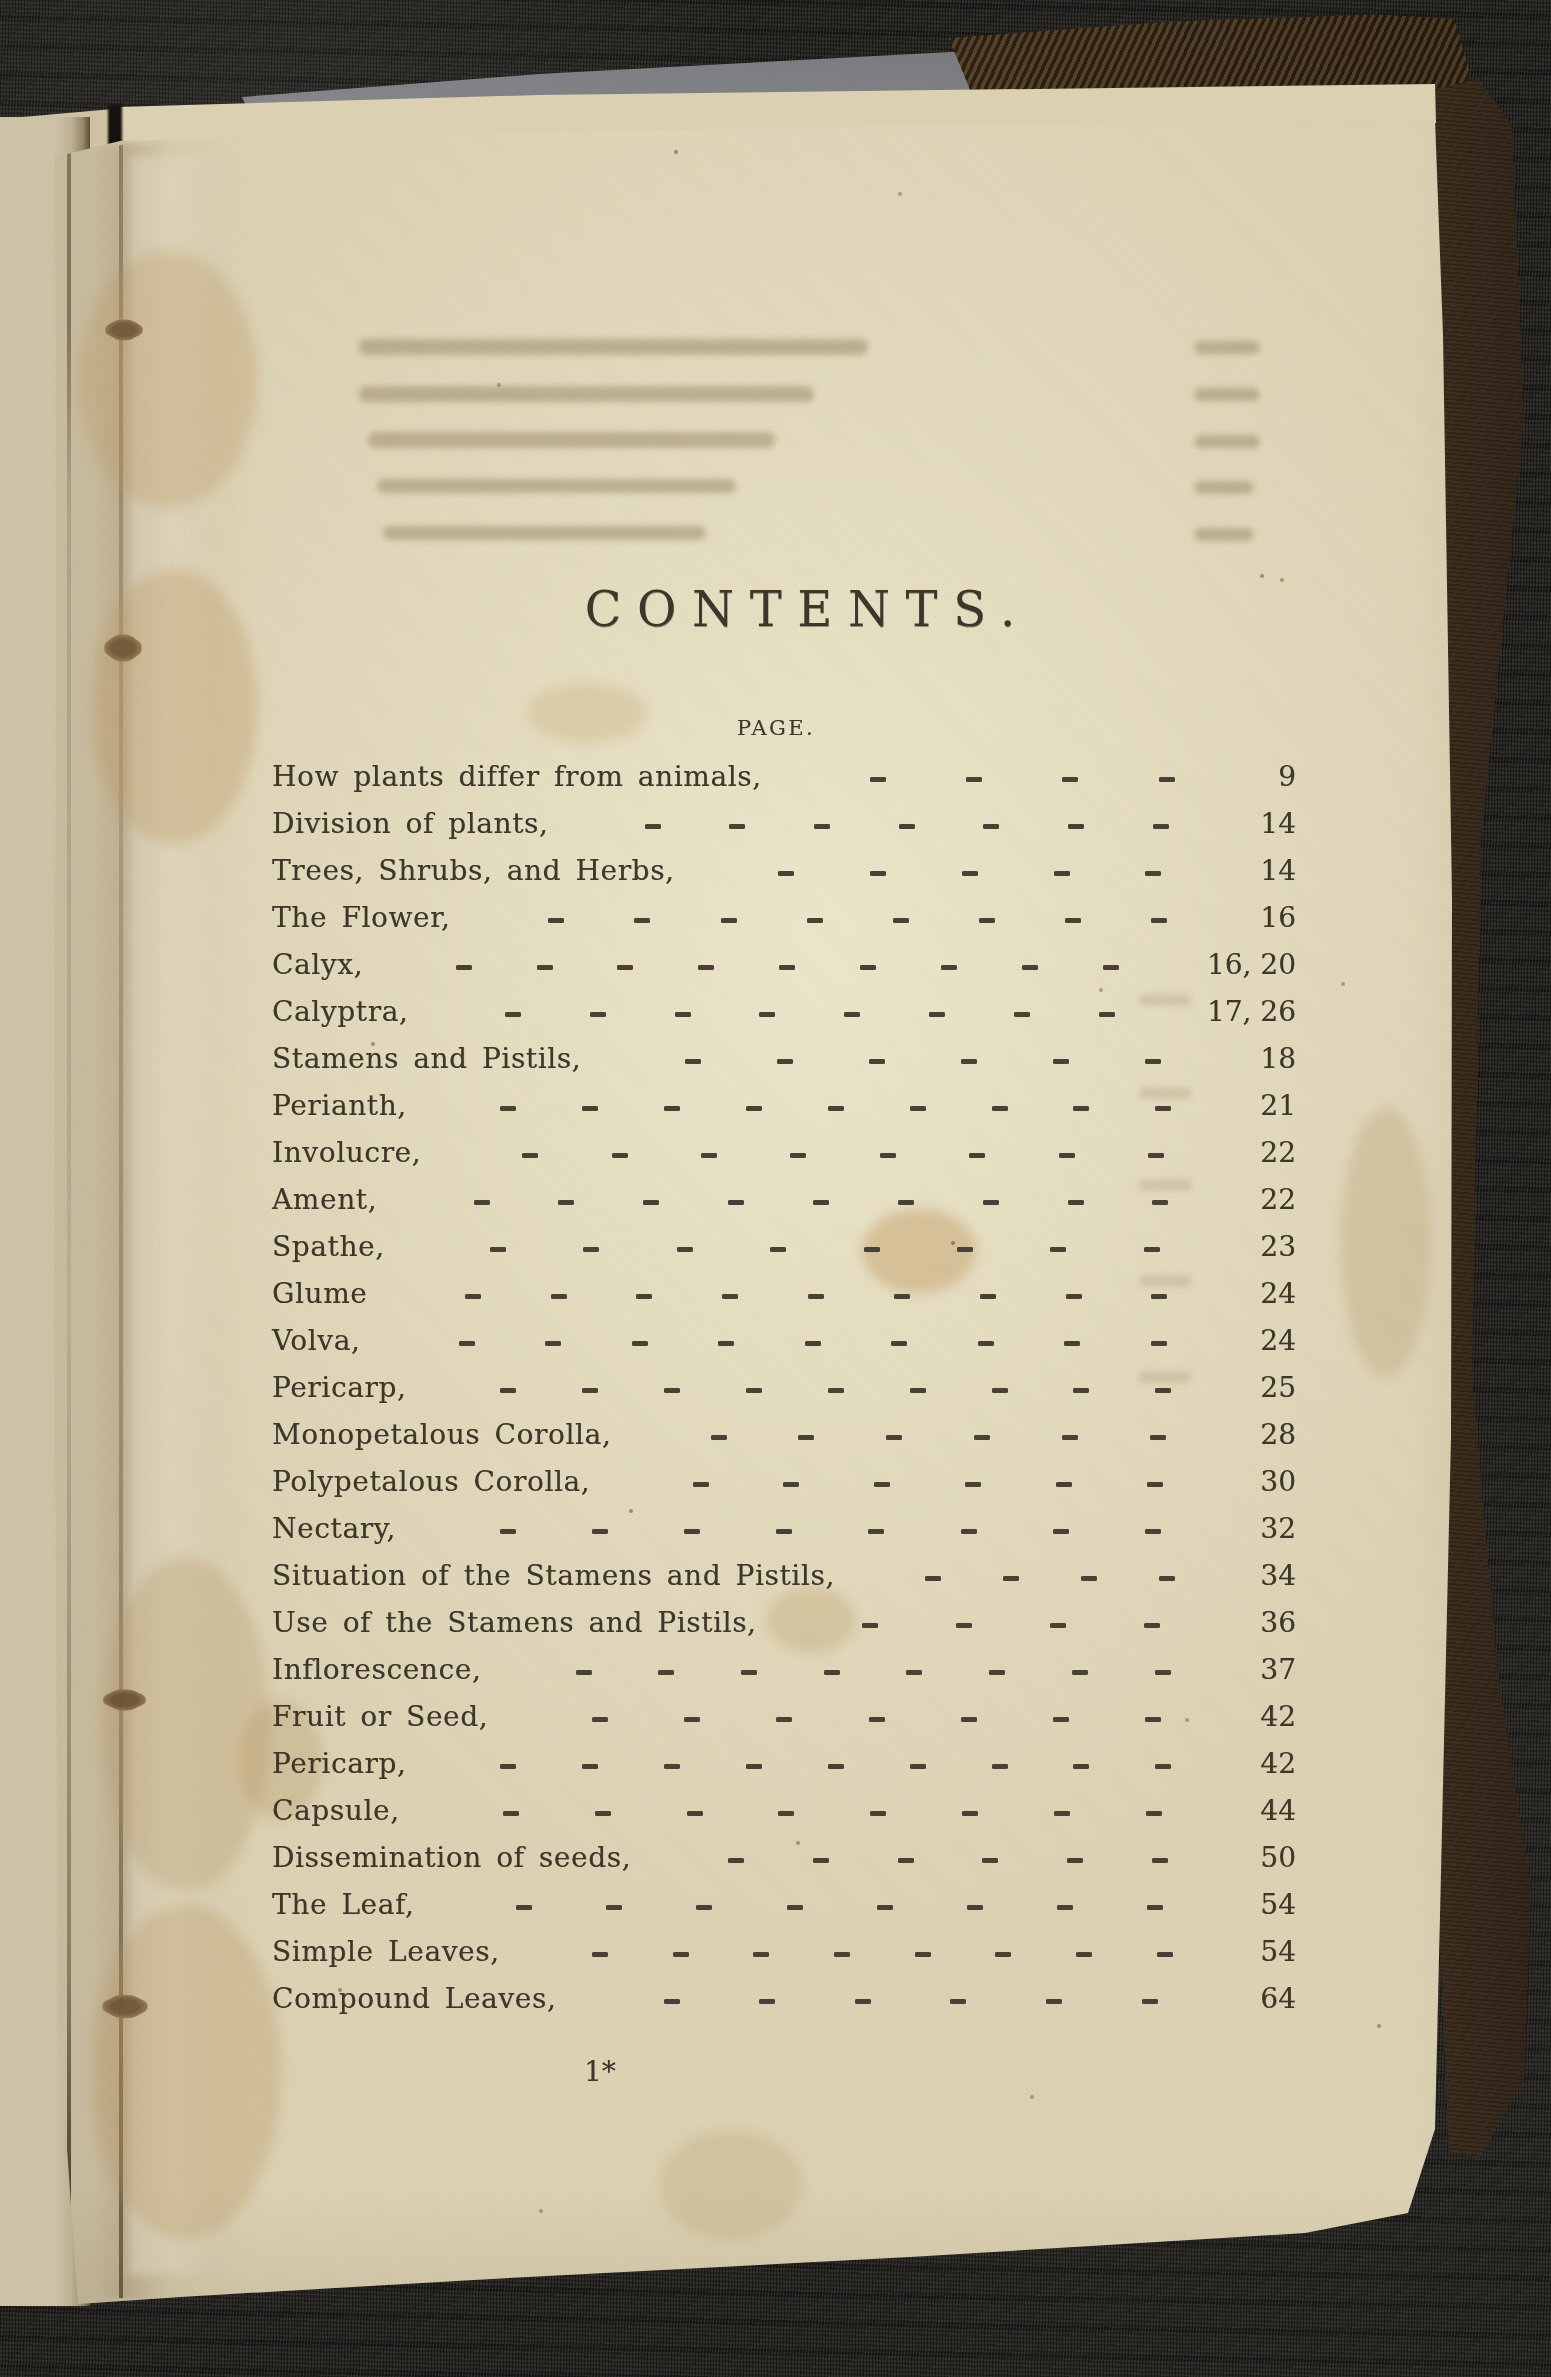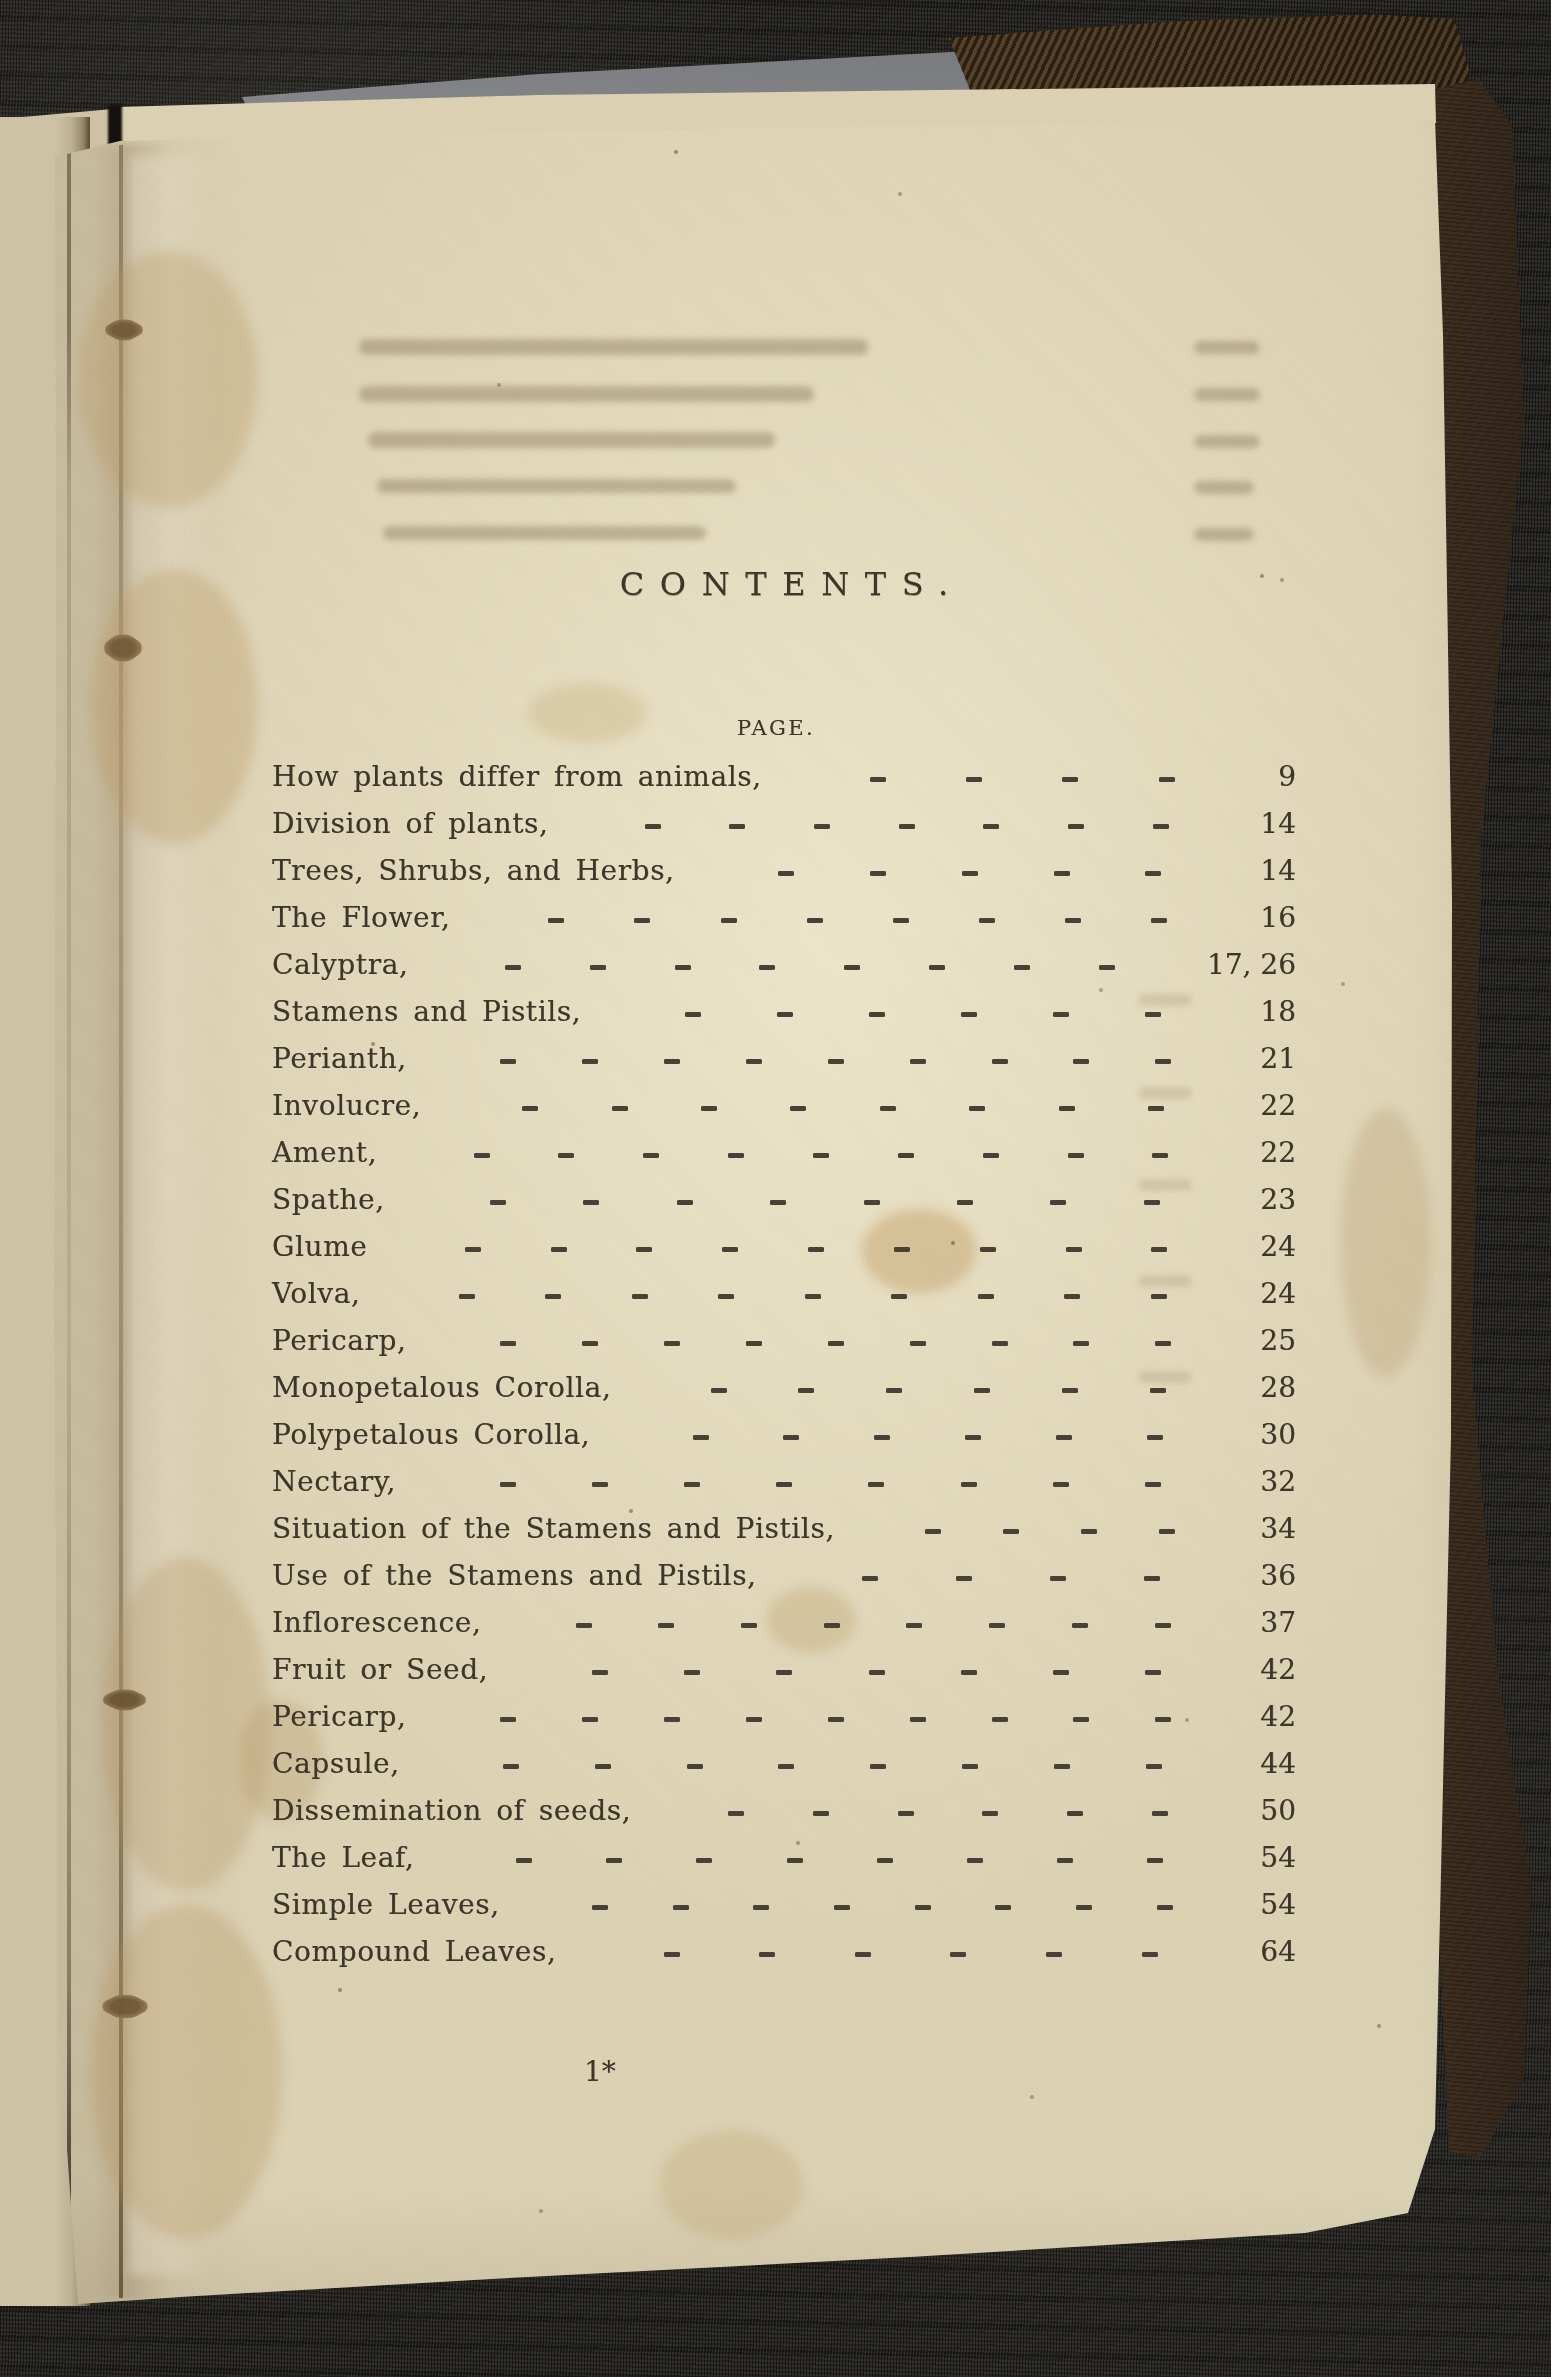--- a/index.html
+++ b/index.html
@@ -150,22 +150,22 @@
   .g10{left:1194px;top:528px;width:60px;height:13px;}
   .g11{left:1138px;top:994px;width:54px;height:12px;opacity:.5;}
   .g12{left:1138px;top:1087px;width:54px;height:12px;opacity:.5;}
   .g13{left:1138px;top:1179px;width:54px;height:12px;opacity:.5;}
   .g14{left:1138px;top:1275px;width:54px;height:12px;opacity:.5;}
   .g15{left:1138px;top:1371px;width:54px;height:12px;opacity:.5;}
 
   
   .content{position:absolute;inset:0;color:#3e362a;}
   .title{
-    position:absolute;left:272px;top:565px;width:1024px;margin:0;
-    font-size:32px;font-weight:400;text-align:center;
+    position:absolute;left:272px;top:565px;width:1024px;margin:16px;
+    font-size:48px;font-weight:400;text-align:center;
     letter-spacing:15.6px;padding-left:15.6px;box-sizing:border-box;
     text-shadow:0.3px 0.5px 0.5px rgba(55,45,35,0.45);
   }
   .col-header{
     position:absolute;top:716px;left:272px;width:1008px;text-align:center;
     font-size:21px;letter-spacing:2.4px;
     text-shadow:0.2px 0.4px 0.4px rgba(55,45,35,0.4);
   }
   .toc{position:absolute;left:272px;top:753px;width:1024px;}
   .row{display:flex;align-items:center;height:47px;}
@@ -281,20 +281,35 @@
               <i class="dash"></i>
               <i class="dash"></i>
               <i class="dash"></i>
               <i class="dash"></i>
               <i class="dash"></i>
               <i class="dash"></i>
             </span>
             <span class="num">16</span>
           </div>
           <div class="row">
+            <span class="label">Calyx,</span>
+            <span class="leader">
+              <i class="dash"></i>
+              <i class="dash"></i>
+              <i class="dash"></i>
+              <i class="dash"></i>
+              <i class="dash"></i>
+              <i class="dash"></i>
+              <i class="dash"></i>
+              <i class="dash"></i>
+              <i class="dash"></i>
+            </span>
+            <span class="num">16, 20</span>
+          </div>
+          <div class="row">
             <span class="label">Calyptra,</span>
             <span class="leader">
               <i class="dash"></i>
               <i class="dash"></i>
               <i class="dash"></i>
               <i class="dash"></i>
               <i class="dash"></i>
               <i class="dash"></i>
               <i class="dash"></i>
               <i class="dash"></i>

